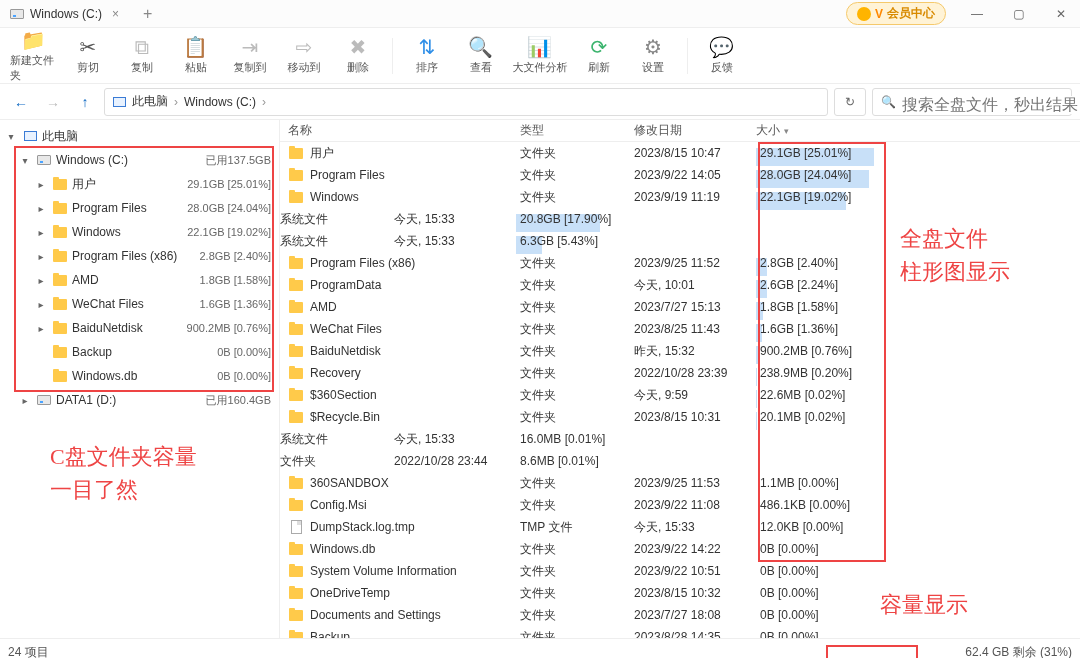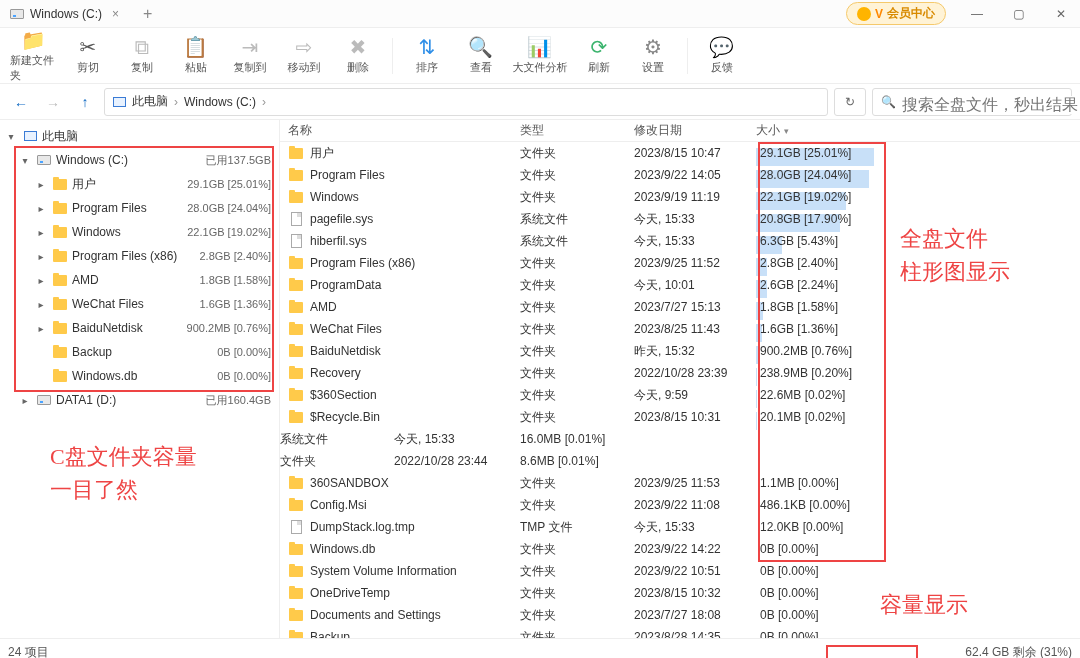--- a/index.html
+++ b/index.html
@@ -335,40 +335,28 @@
             <span>Windows</span>
           </div>
           <div class="col-type">文件夹</div>
           <div class="col-date">2023/9/19 11:19</div>
           <div class="col-size">
             <div class="size-bar" style="width:89.73850459816073px"></div>
             <div class="size-txt">22.1GB [19.02%]</div>
           </div>
         </div>
         <div class="frow">
-          <div class="col-name">
-            <span class="fic2">
-              <span class="file-ic"></span>
-            </span>
-            <span>pagefile.sys</span>
-          </div>
           <div class="col-type">系统文件</div>
           <div class="col-date">今天, 15:33</div>
           <div class="col-size">
             <div class="size-bar" style="width:84.45421831267491px"></div>
             <div class="size-txt">20.8GB [17.90%]</div>
           </div>
         </div>
         <div class="frow">
-          <div class="col-name">
-            <span class="fic2">
-              <span class="file-ic"></span>
-            </span>
-            <span>hiberfil.sys</span>
-          </div>
           <div class="col-type">系统文件</div>
           <div class="col-date">今天, 15:33</div>
           <div class="col-size">
             <div class="size-bar" style="width:25.61935225909636px"></div>
             <div class="size-txt">6.3GB [5.43%]</div>
           </div>
         </div>
         <div class="frow">
           <div class="col-name">
             <span class="fic2">

